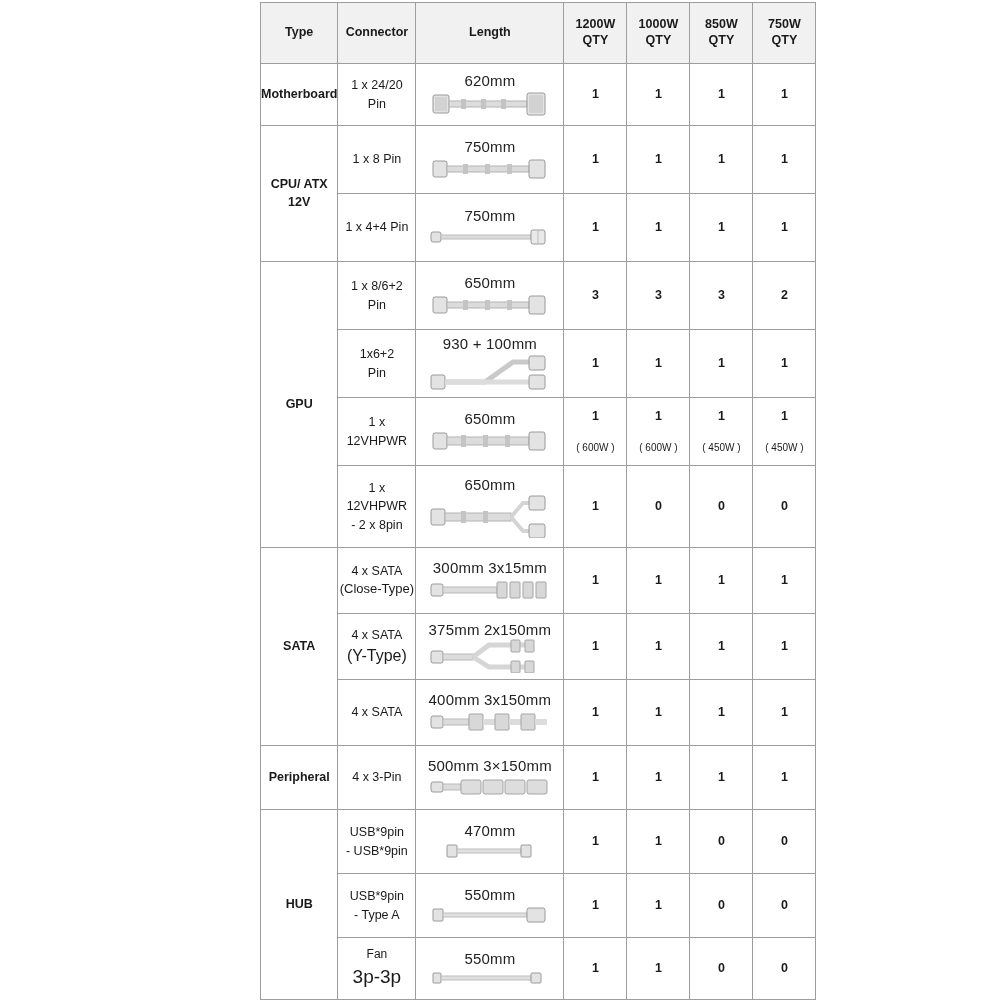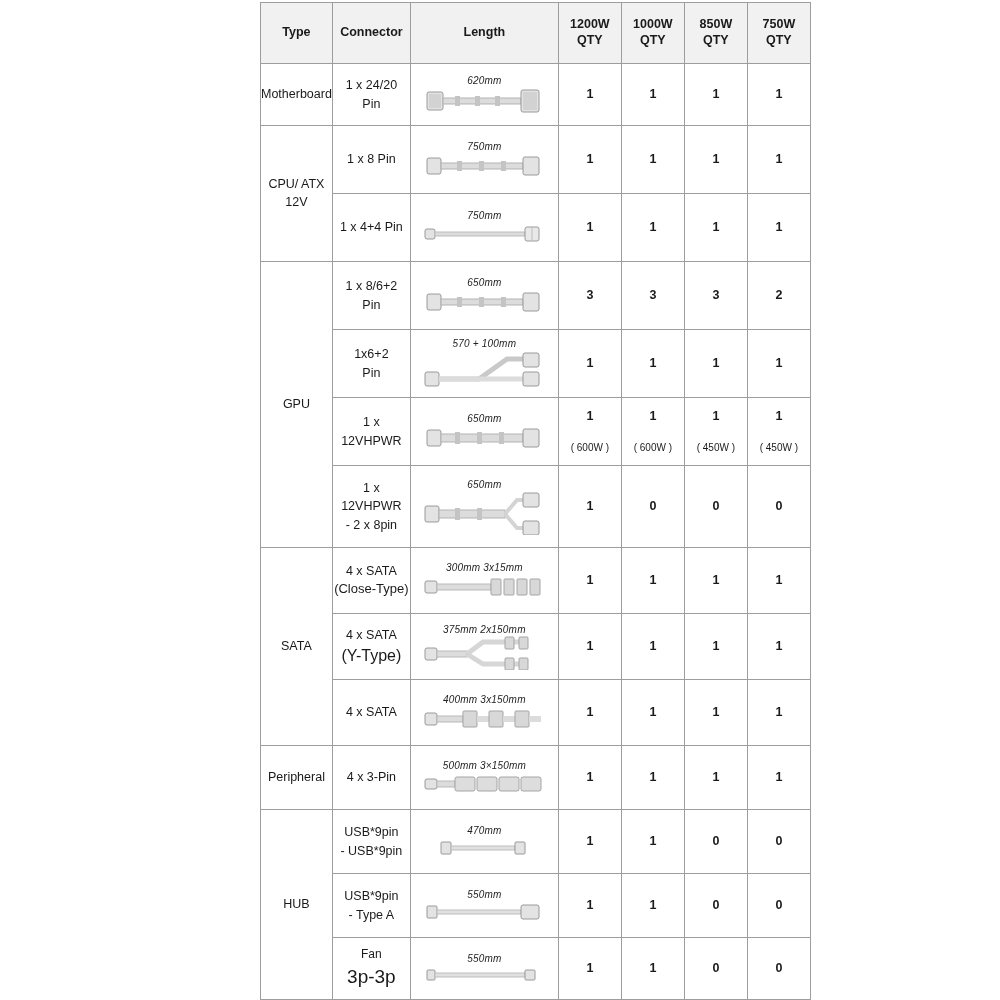--- a/index.html
+++ b/index.html
@@ -39,21 +39,21 @@
     height: 60px;
     line-height: 1.25;
     font-size: 12.5px;
   }
   .col-type   { width: 70px; }
   .col-conn   { width: 78px; }
   .col-len    { width: 148px; }
   .col-qty    { width: 63px; }
 
   td.type-cell {
-    font-weight: normal;
+    font-weight: bold;
     font-size: 12.5px;
     line-height: 1.4;
   }
   td.conn-cell {
     font-size: 12.5px;
     line-height: 1.45;
     padding: 2px 3px;
   }
   td.qty-cell {
     font-weight: bold;
@@ -63,25 +63,24 @@
   td.qty-cell .sub {
     display: block;
     font-weight: normal;
     font-size: 10px;
     margin-top: 19px;
   }
   td.len-cell {
     padding: 4px 2px 5px 2px;
   }
   .len-label {
-    font-size: 10px;
+    font-size: 15px;
     color: #222;
     margin-bottom: 1px;
     letter-spacing: .2px;
-    font-style: italic;
   }
   .cable-wrap {
     width: 100%;
     display: block;
   }
   .cable-wrap svg { display: block; margin: 0 auto; }
 </style>
 </head>
 <body>
 
@@ -216,21 +215,21 @@
         <td class="qty-cell">3</td>
         <td class="qty-cell">2</td>
       </tr>
 
       <tr style="height:68px">
         <td class="conn-cell">
           <div>1x6+2</div>
           <div>Pin</div>
         </td>
         <td class="len-cell">
-          <div class="len-label">570 + 100mm</div>
+          <div class="len-label">930 + 100mm</div>
           <span class="cable-wrap">
             <svg width="130" height="40" viewBox="0 0 130 40">
               <rect x="6" y="22" width="14" height="14" rx="2" fill="#e3e3e3" stroke="#9a9a9a"></rect>
               <path d="M20 29 L60 29 L88 9 L104 9" stroke="#c9c9c9" stroke-width="5" fill="none"></path>
               <path d="M20 29 L104 29" stroke="#dcdcdc" stroke-width="5" fill="none"></path>
               <rect x="104" y="3" width="16" height="14" rx="2" fill="#e3e3e3" stroke="#9a9a9a"></rect>
               <rect x="104" y="22" width="16" height="14" rx="2" fill="#e3e3e3" stroke="#9a9a9a"></rect>
             </svg>
           </span>
         </td>

